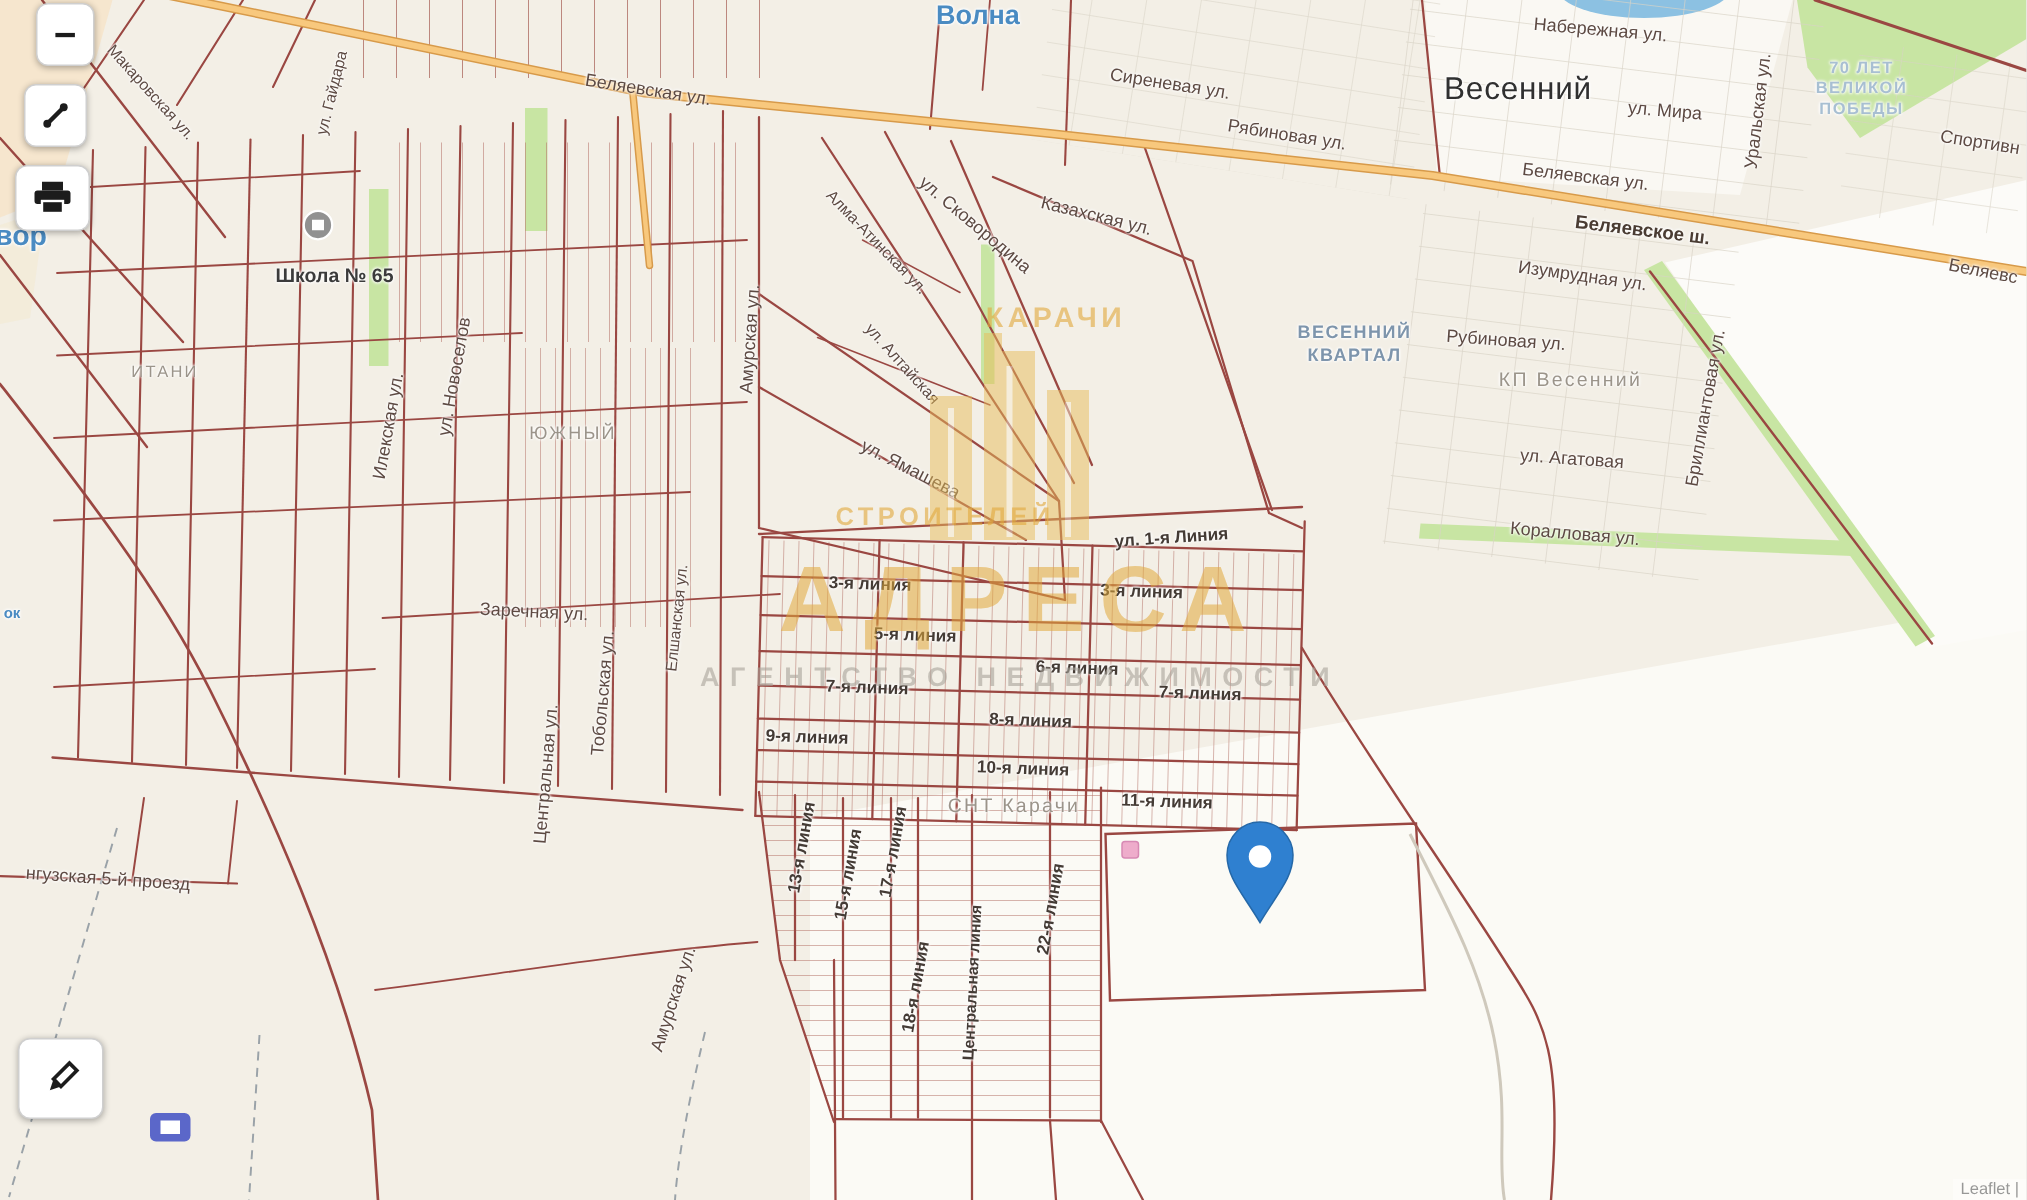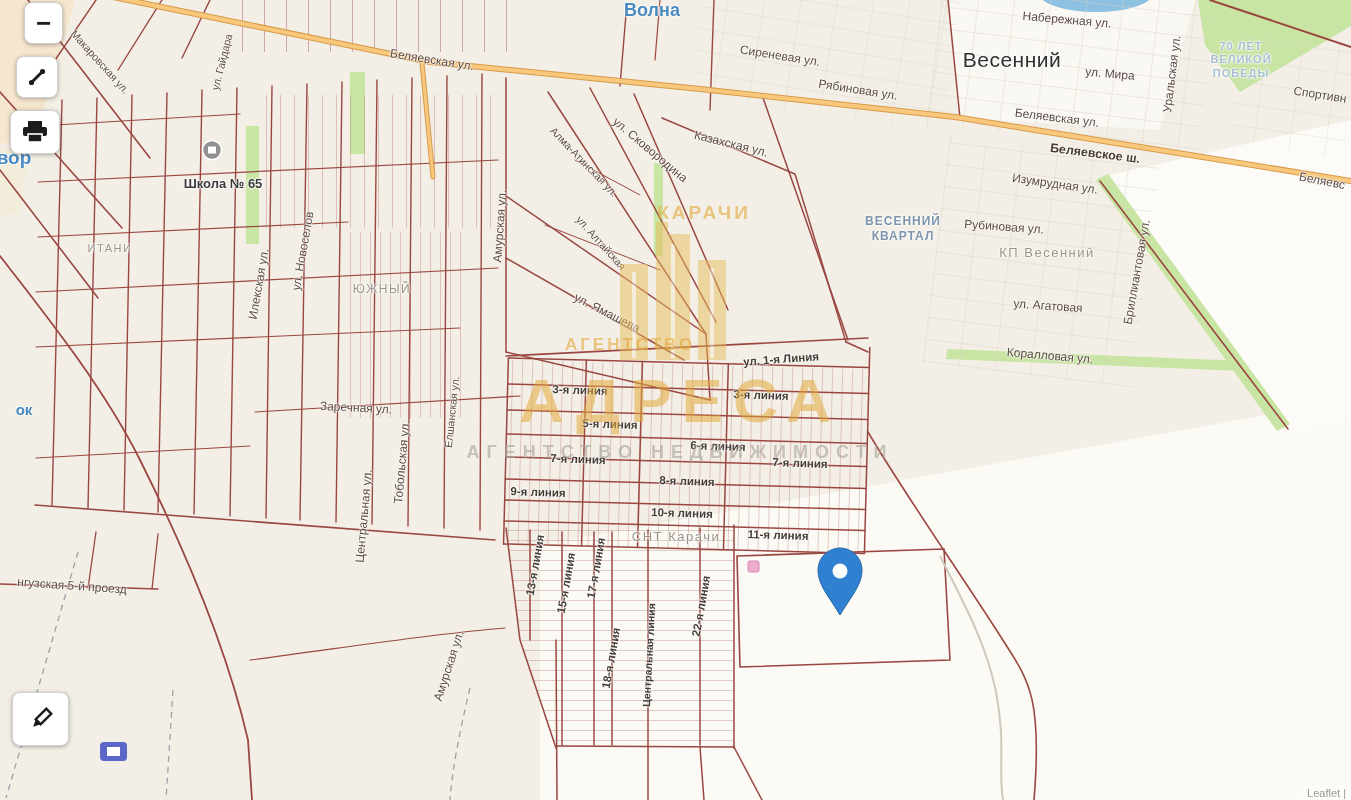--- a/index.html
+++ b/index.html
@@ -249,21 +249,21 @@
 
     <g>
       <path d="M840,615 C828,595 818,585 818,570 a22,22 0 1 1 44,0 C862,585 852,595 840,615 Z" fill="#2f80d0" stroke="#2568a8" stroke-width="1"></path>
       <circle cx="840" cy="571" r="7.5" fill="#ffffff"></circle>
     </g>
   </svg>
 
   <div id="labels">
       <span class="lbl place-blue" style="left: 652px; top: 11px; --r: 0deg;">Волна</span>
       <span class="lbl place-blue" style="left: 14px; top: 158px; --r: 0deg; font-size: 19px;">вор</span>
-      <span class="lbl place-blue" style="left: 24px; top: 410px; --r: 0deg; font-size: 15px;">ок</span>
+      <span class="lbl place-blue" style="left: 8px; top: 410px; --r: 0deg; font-size: 10px;">ок</span>
       <span class="lbl place-town" style="left: 1012px; top: 60px; --r: 0deg;">Весенний</span>
       <span class="lbl place-mblue" style="left: 903px; top: 229px; --r: 0deg;">ВЕСЕННИЙ
 КВАРТАЛ</span>
       <span class="lbl place-lblue" style="left: 1241px; top: 60px; --r: 0deg;">70 ЛЕТ
 ВЕЛИКОЙ
 ПОБЕДЫ</span>
       <span class="lbl place-gray" style="left: 1047px; top: 253px; --r: 0deg;">КП Весенний</span>
       <span class="lbl place-gray" style="left: 676px; top: 537px; --r: 0deg;">СНТ Карачи</span>
       <span class="lbl place-gray" style="left: 382px; top: 289px; --r: 0deg; font-size: 12px;">ЮЖНЫЙ</span>
       <span class="lbl place-gray" style="left: 110px; top: 221px; --r: 0deg; font-size: 11px; margin-top: 28px;">ИТАНИ</span>
@@ -325,21 +325,21 @@
       <rect x="44" y="12" width="34" height="126"></rect>
       <rect x="86" y="38" width="28" height="100"></rect>
       <rect x="44" y="0" width="12" height="14"></rect>
     </g>
     <g stroke="#f7ecd2" stroke-width="4">
       <path d="M22,50 V136"></path>
         <path d="M61,22 V136"></path>
         <path d="M100,46 V136"></path>
     </g>
   </svg>
-  <div class="wm" id="wm-builders">АГЕНТСТВО</div>
+  <div class="wm" id="wm-builders">СТРОИТЕЛЕЙ</div>
   <div class="wm" id="wm-brand">АДРЕСА</div>
   <div class="wm" id="wm-sub">АГЕНТСТВО НЕДВИЖИМОСТИ</div>
 
   <div class="ctl" id="btn-zoom-out">
     <span>−</span>
   </div>
   <div class="ctl" id="btn-expand">
     <svg width="22" height="22" viewBox="0 0 22 22">
       <path d="M6,16 L16,6" stroke="#1c1c1c" stroke-width="3" stroke-linecap="round"></path>
       <circle cx="5.5" cy="16.5" r="2.6" fill="#1c1c1c"></circle>

